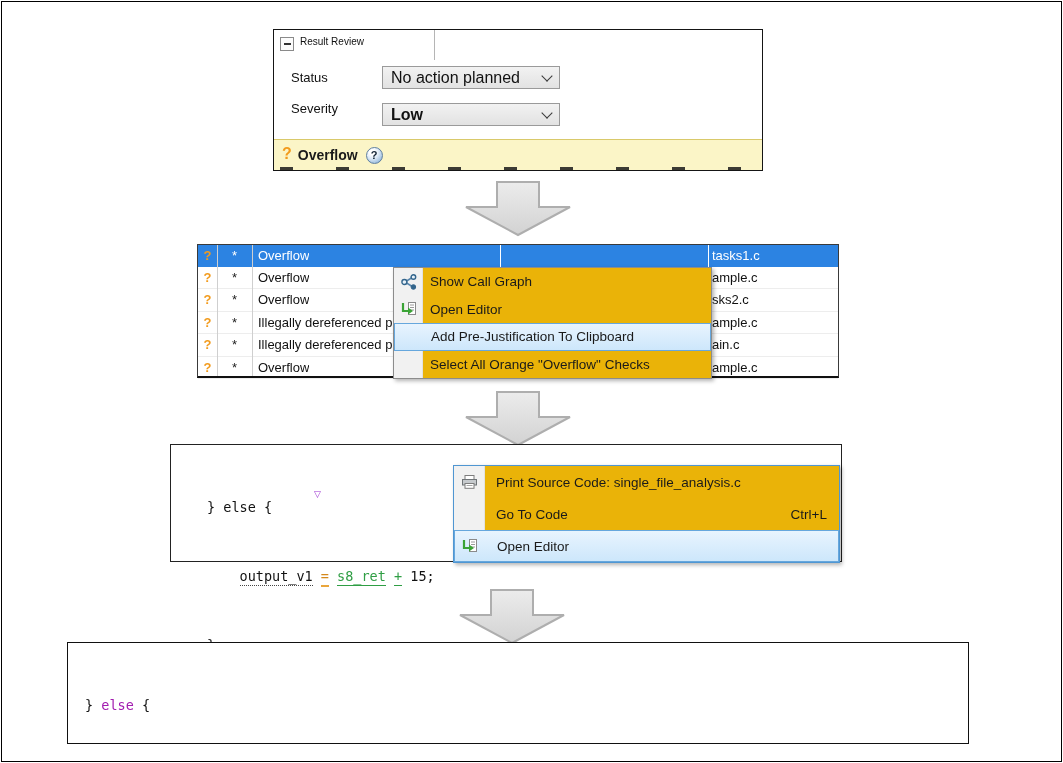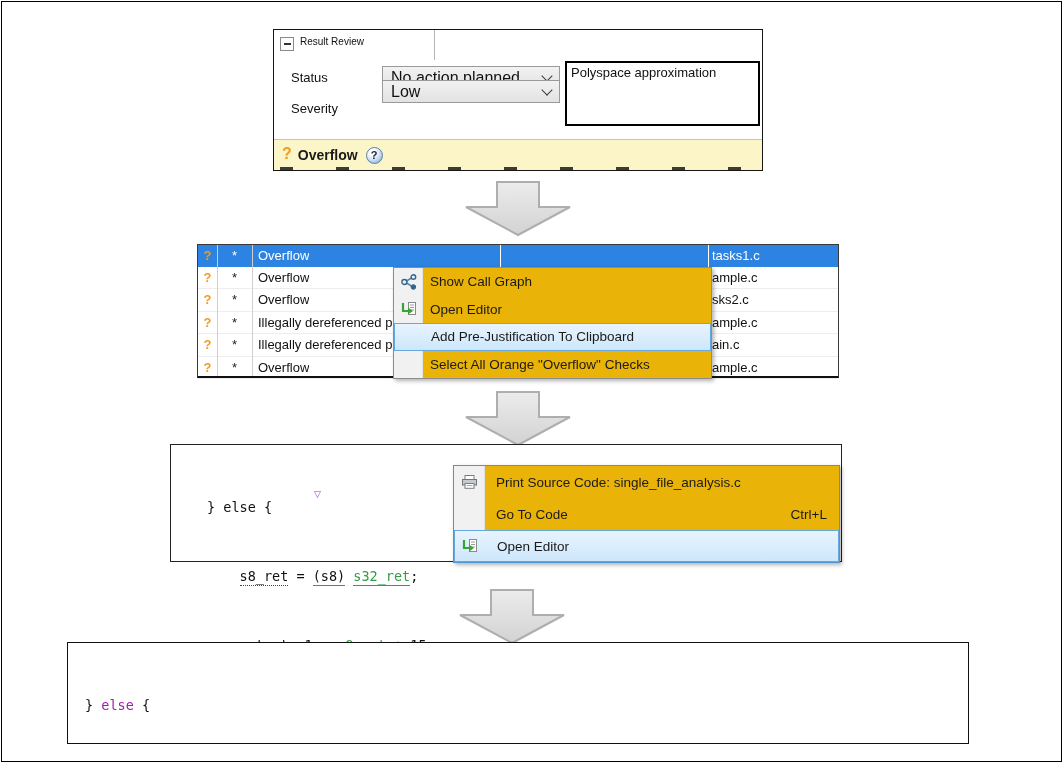--- a/index.html
+++ b/index.html
@@ -79,28 +79,25 @@
     <div class="abs p1-header-label">Result Review</div>
     <div class="abs p1-vdiv"></div>
 
     <div class="abs p1-label" style="left:17px;top:40px;">Status</div>
     <div class="abs combo" style="left:108px;top:36px;">
       <span>No action planned</span>
       <span class="chev"></span>
     </div>
 
     <div class="abs p1-label" style="left:17px;top:71px;">Severity</div>
-    <div class="abs combo" style="left:108px;top:50px;">
+    <div class="abs combo" style="left:108px;top:73px;font-weight:bold;">
       <span>Low</span>
       <span class="chev"></span>
     </div>
 
-    <div class="abs comment-box">
-      <span>Polyspace approximation</span>
-    </div>
 
     <div class="abs banner">
       <span class="q">?</span>
       <span class="t">Overflow</span>
       <span class="help-sphere">?</span>
       <div class="abs clip-marks"></div>
     </div>
   </div>
 
   <svg class="abs arrow" style="left:461px;top:178px;" viewBox="0 0 110 58">
@@ -191,21 +188,20 @@
     </div>
   </div>
 
   <svg class="abs arrow" style="left:461px;top:388px;" viewBox="0 0 110 58">
     <polygon points="34,2 76,2 76,27 107,27 55,55 3,27 34,27" fill="url(#g1)" stroke="#aeaeae" stroke-width="2"></polygon>
   </svg>
 
   <div class="abs p3">
     <div class="abs p3-code codefont">
       <div>} else {</div>
-      <div><span>    </span><span class="u-dot">s8_ret</span><span> = </span><span class="u-grn">(s8)</span><span> </span><span class="t-grn u-grn">s32_ret</span><span>;</span></div>
       <div><span>    </span><span class="u-dot">output_v1</span><span> </span><span class="t-org">=</span><span> </span><span class="t-grn u-grn">s8_ret</span><span> </span><span class="t-grn u-grn">+</span><span> 15;</span></div>
       <div>}</div>
     </div>
     <span class="abs tri">▽</span>
 
     <div class="abs menu menu3">
       <div class="gutter"></div>
       <div class="mi">
         <span class="ic">
           <svg width="17" height="16" viewBox="0 0 17 16">

